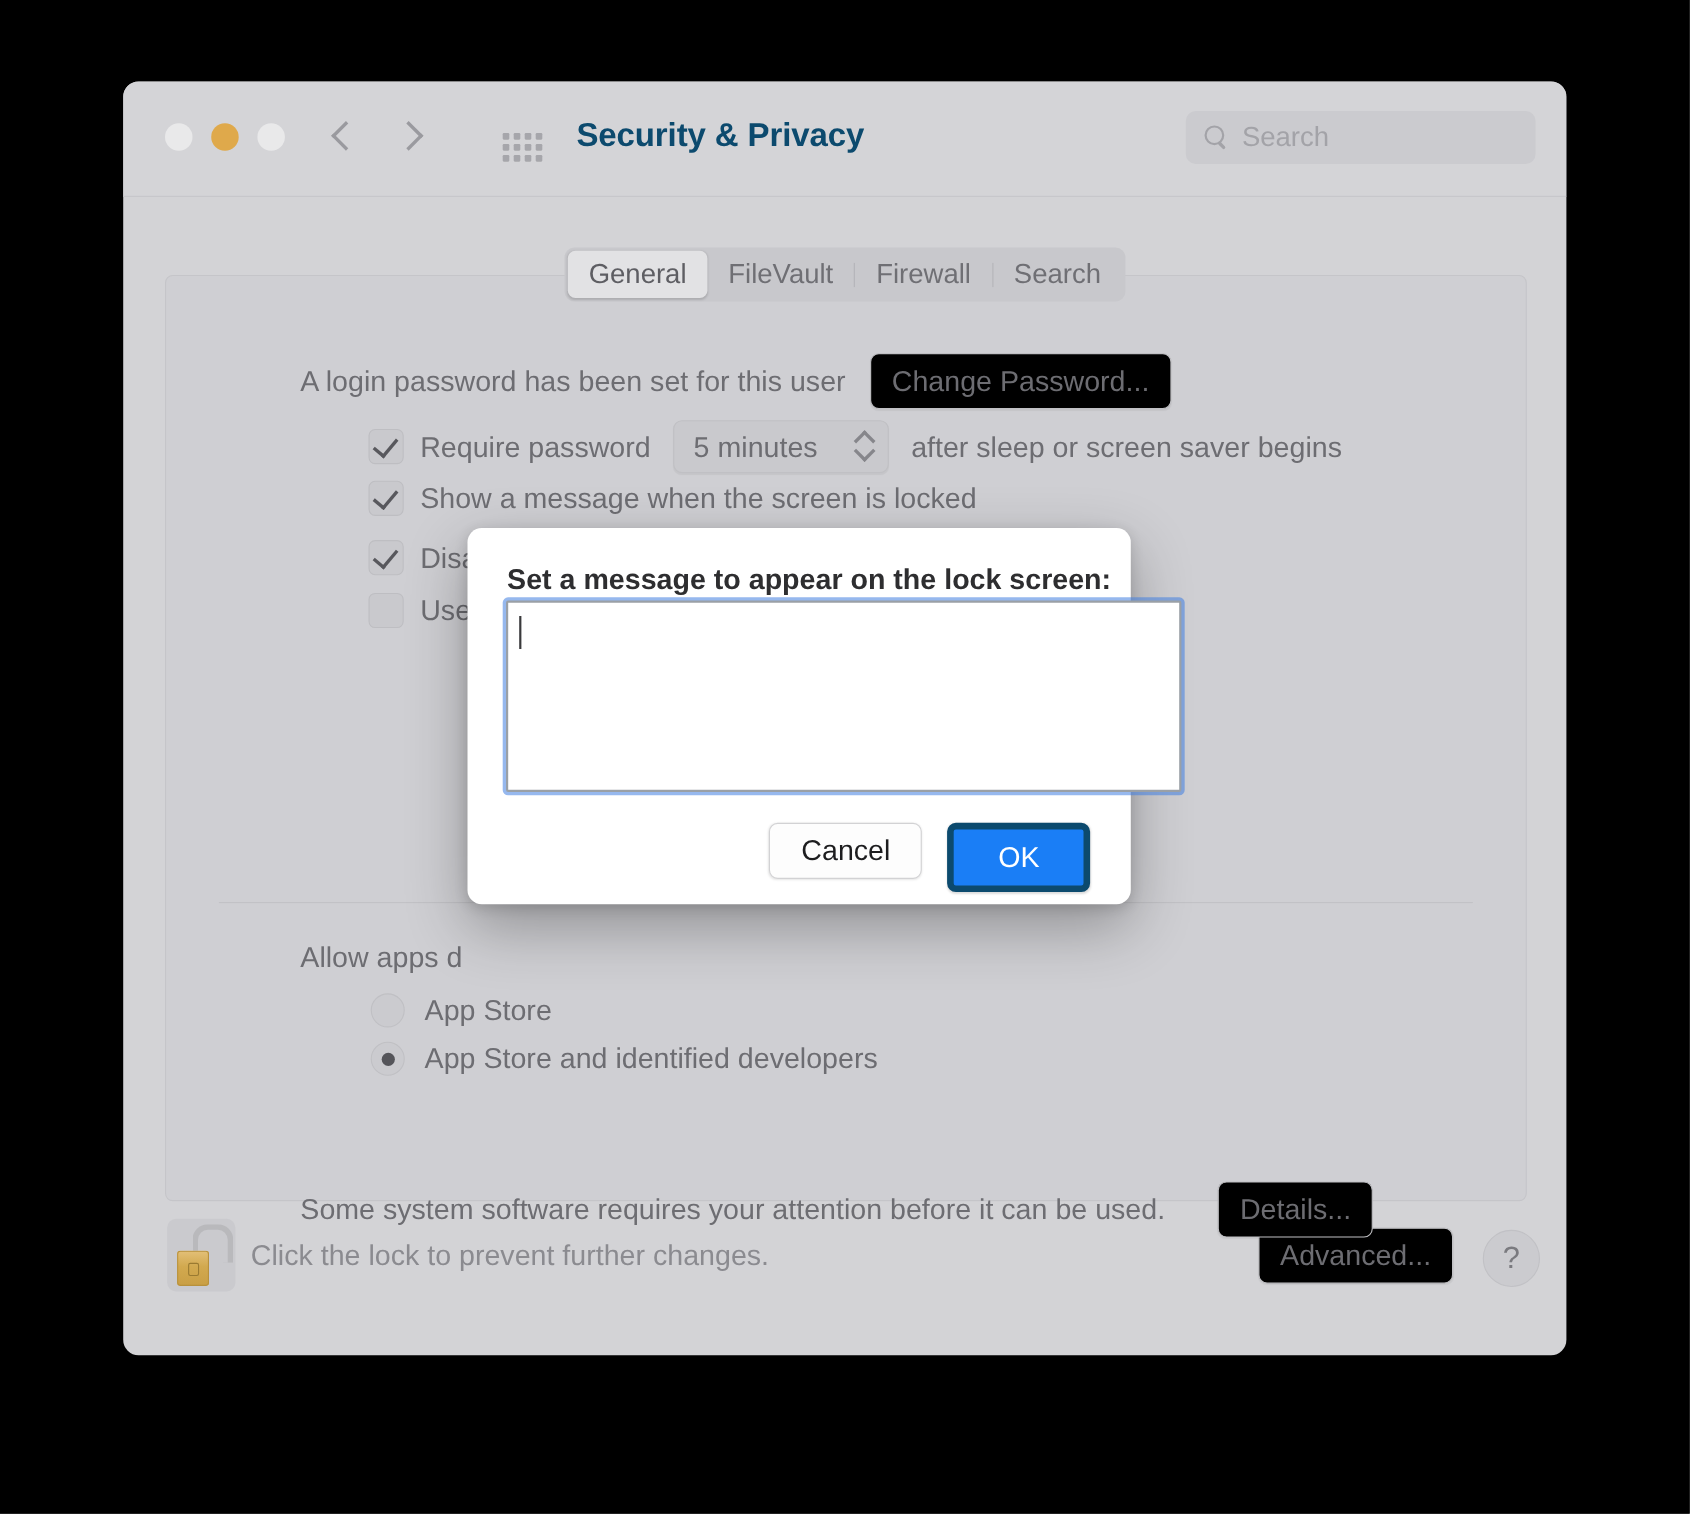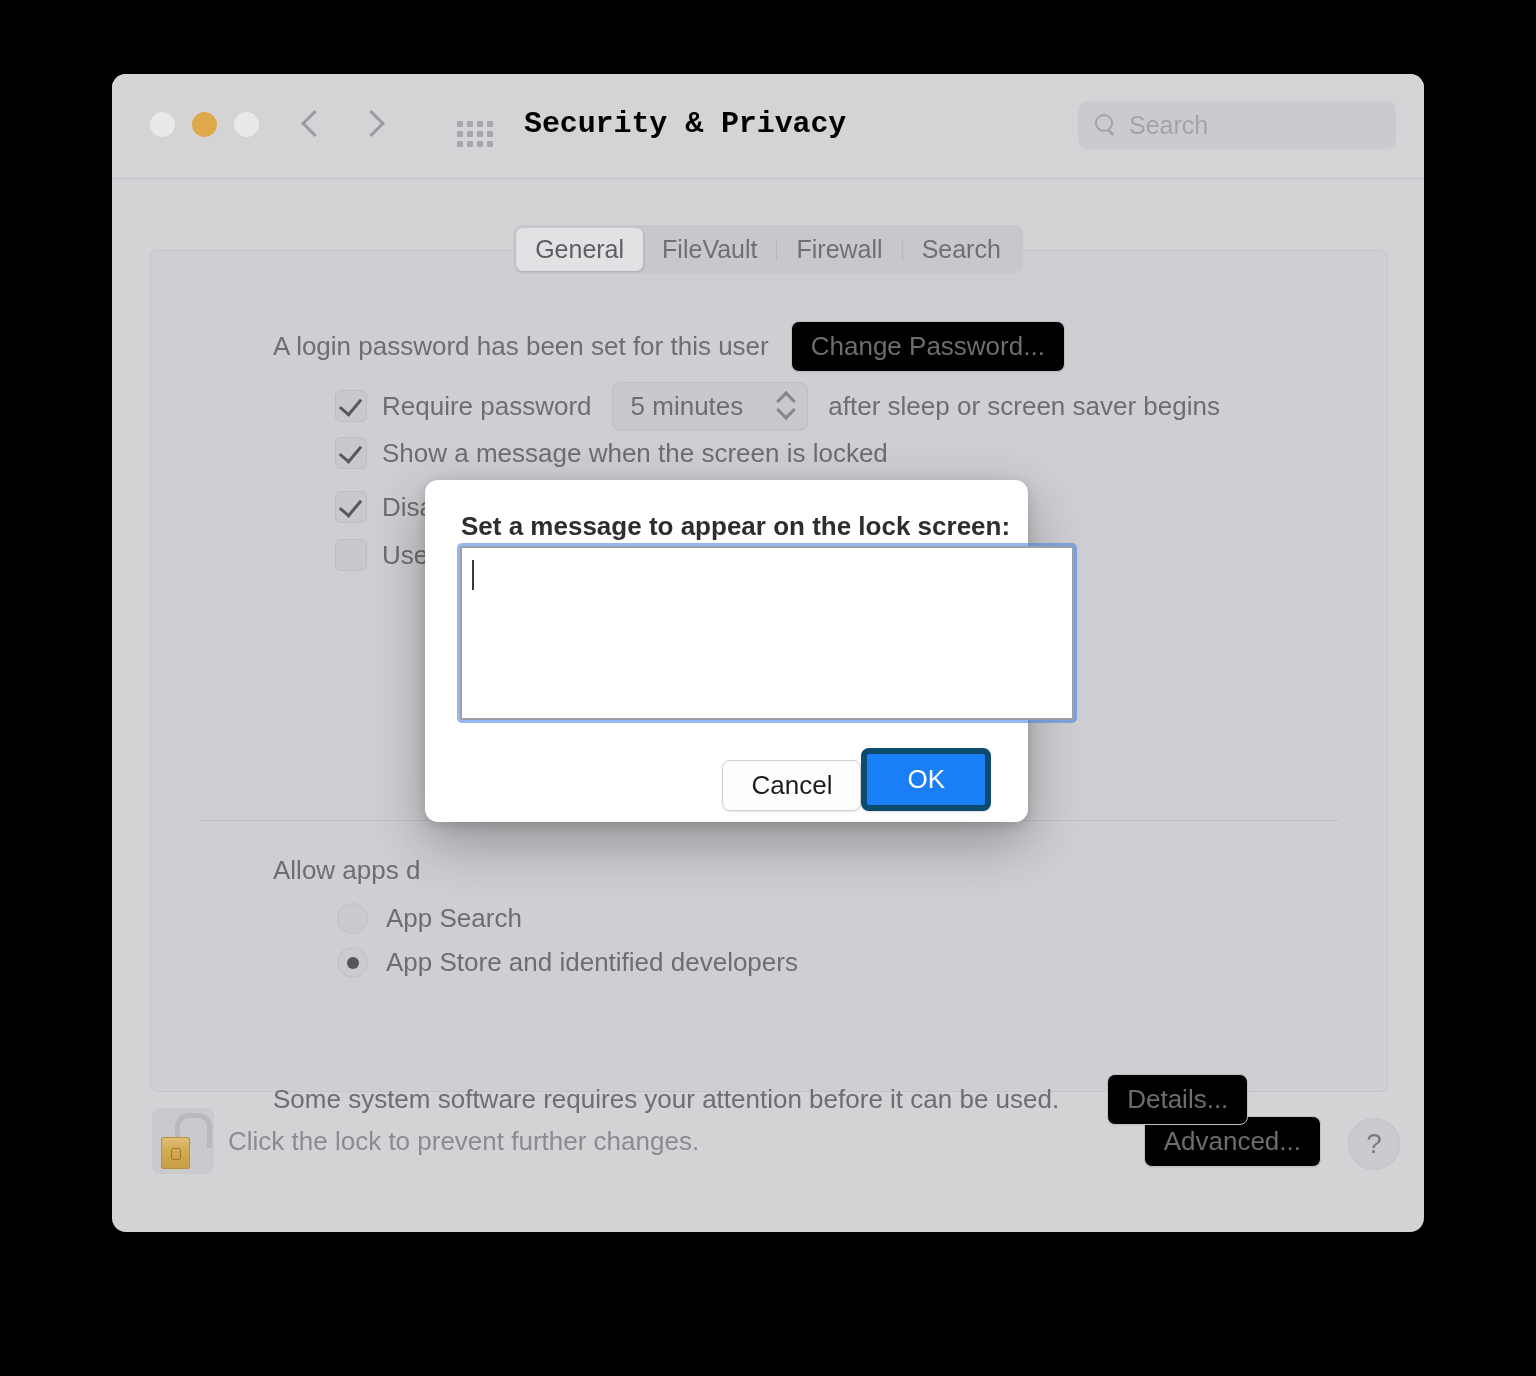--- a/index.html
+++ b/index.html
@@ -100,23 +100,22 @@
     background: #a6a6ab;
     border-radius: 1px;
   }
 
   .wintitle {
     position: absolute;
     left: 412px;
     top: 33px;
     font-size: 30px;
     font-weight: bold;
-    color: #000000;
+    color: #0c4a6e;
     letter-spacing: -0.1px;
-    font-family: Liberation Mono, monospace;
   }
 
   .searchbox {
     position: absolute;
     right: 28px;
     top: 27px;
     width: 318px;
     height: 48px;
     background: #cbcbcf;
     border-radius: 9px;
@@ -430,21 +429,22 @@
     top: 12px;
     width: 2px;
     height: 30px;
     background: #3a3a3c;
   }
   .sheet-buttons {
     position: absolute;
     right: 37px;
     top: 268px;
     display: flex;
-    align-items: flex-end;
+    align-items: flex-start;
+    gap: 23px;
   }
   .btn-cancel {
     background: #fdfdfd;
     border: 1px solid #d2d2d4;
     border-radius: 8px;
     font-size: 26px;
     color: #1d1d1f;
     padding: 9px 28px;
     box-shadow: 0 1px 2px rgba(0,0,0,0.10);
   }
@@ -540,21 +540,21 @@
     </div>
 
     <div class="divider" style="top:569px;"></div>
 
     <div class="row" style="left:122px; top:604px;">
       <span class="txt">Allow apps d</span>
     </div>
 
     <div class="row" style="left:186px; top:652px;">
       <span class="radio"></span>
-      <span class="txt" style="margin-left:18px;">App Search</span>
+      <span class="txt" style="margin-left:18px;">App Store</span>
     </div>
 
     <div class="row" style="left:186px; top:696px;">
       <span class="radio selected"></span>
       <span class="txt" style="margin-left:18px;">App Store and identified developers</span>
     </div>
 
     <div class="row" style="left:122px; top:823px;">
       <span class="txt">Some system software requires your attention before it can be used.</span>
       <span class="pushbtn" style="margin-left:48px;">Details...</span>

